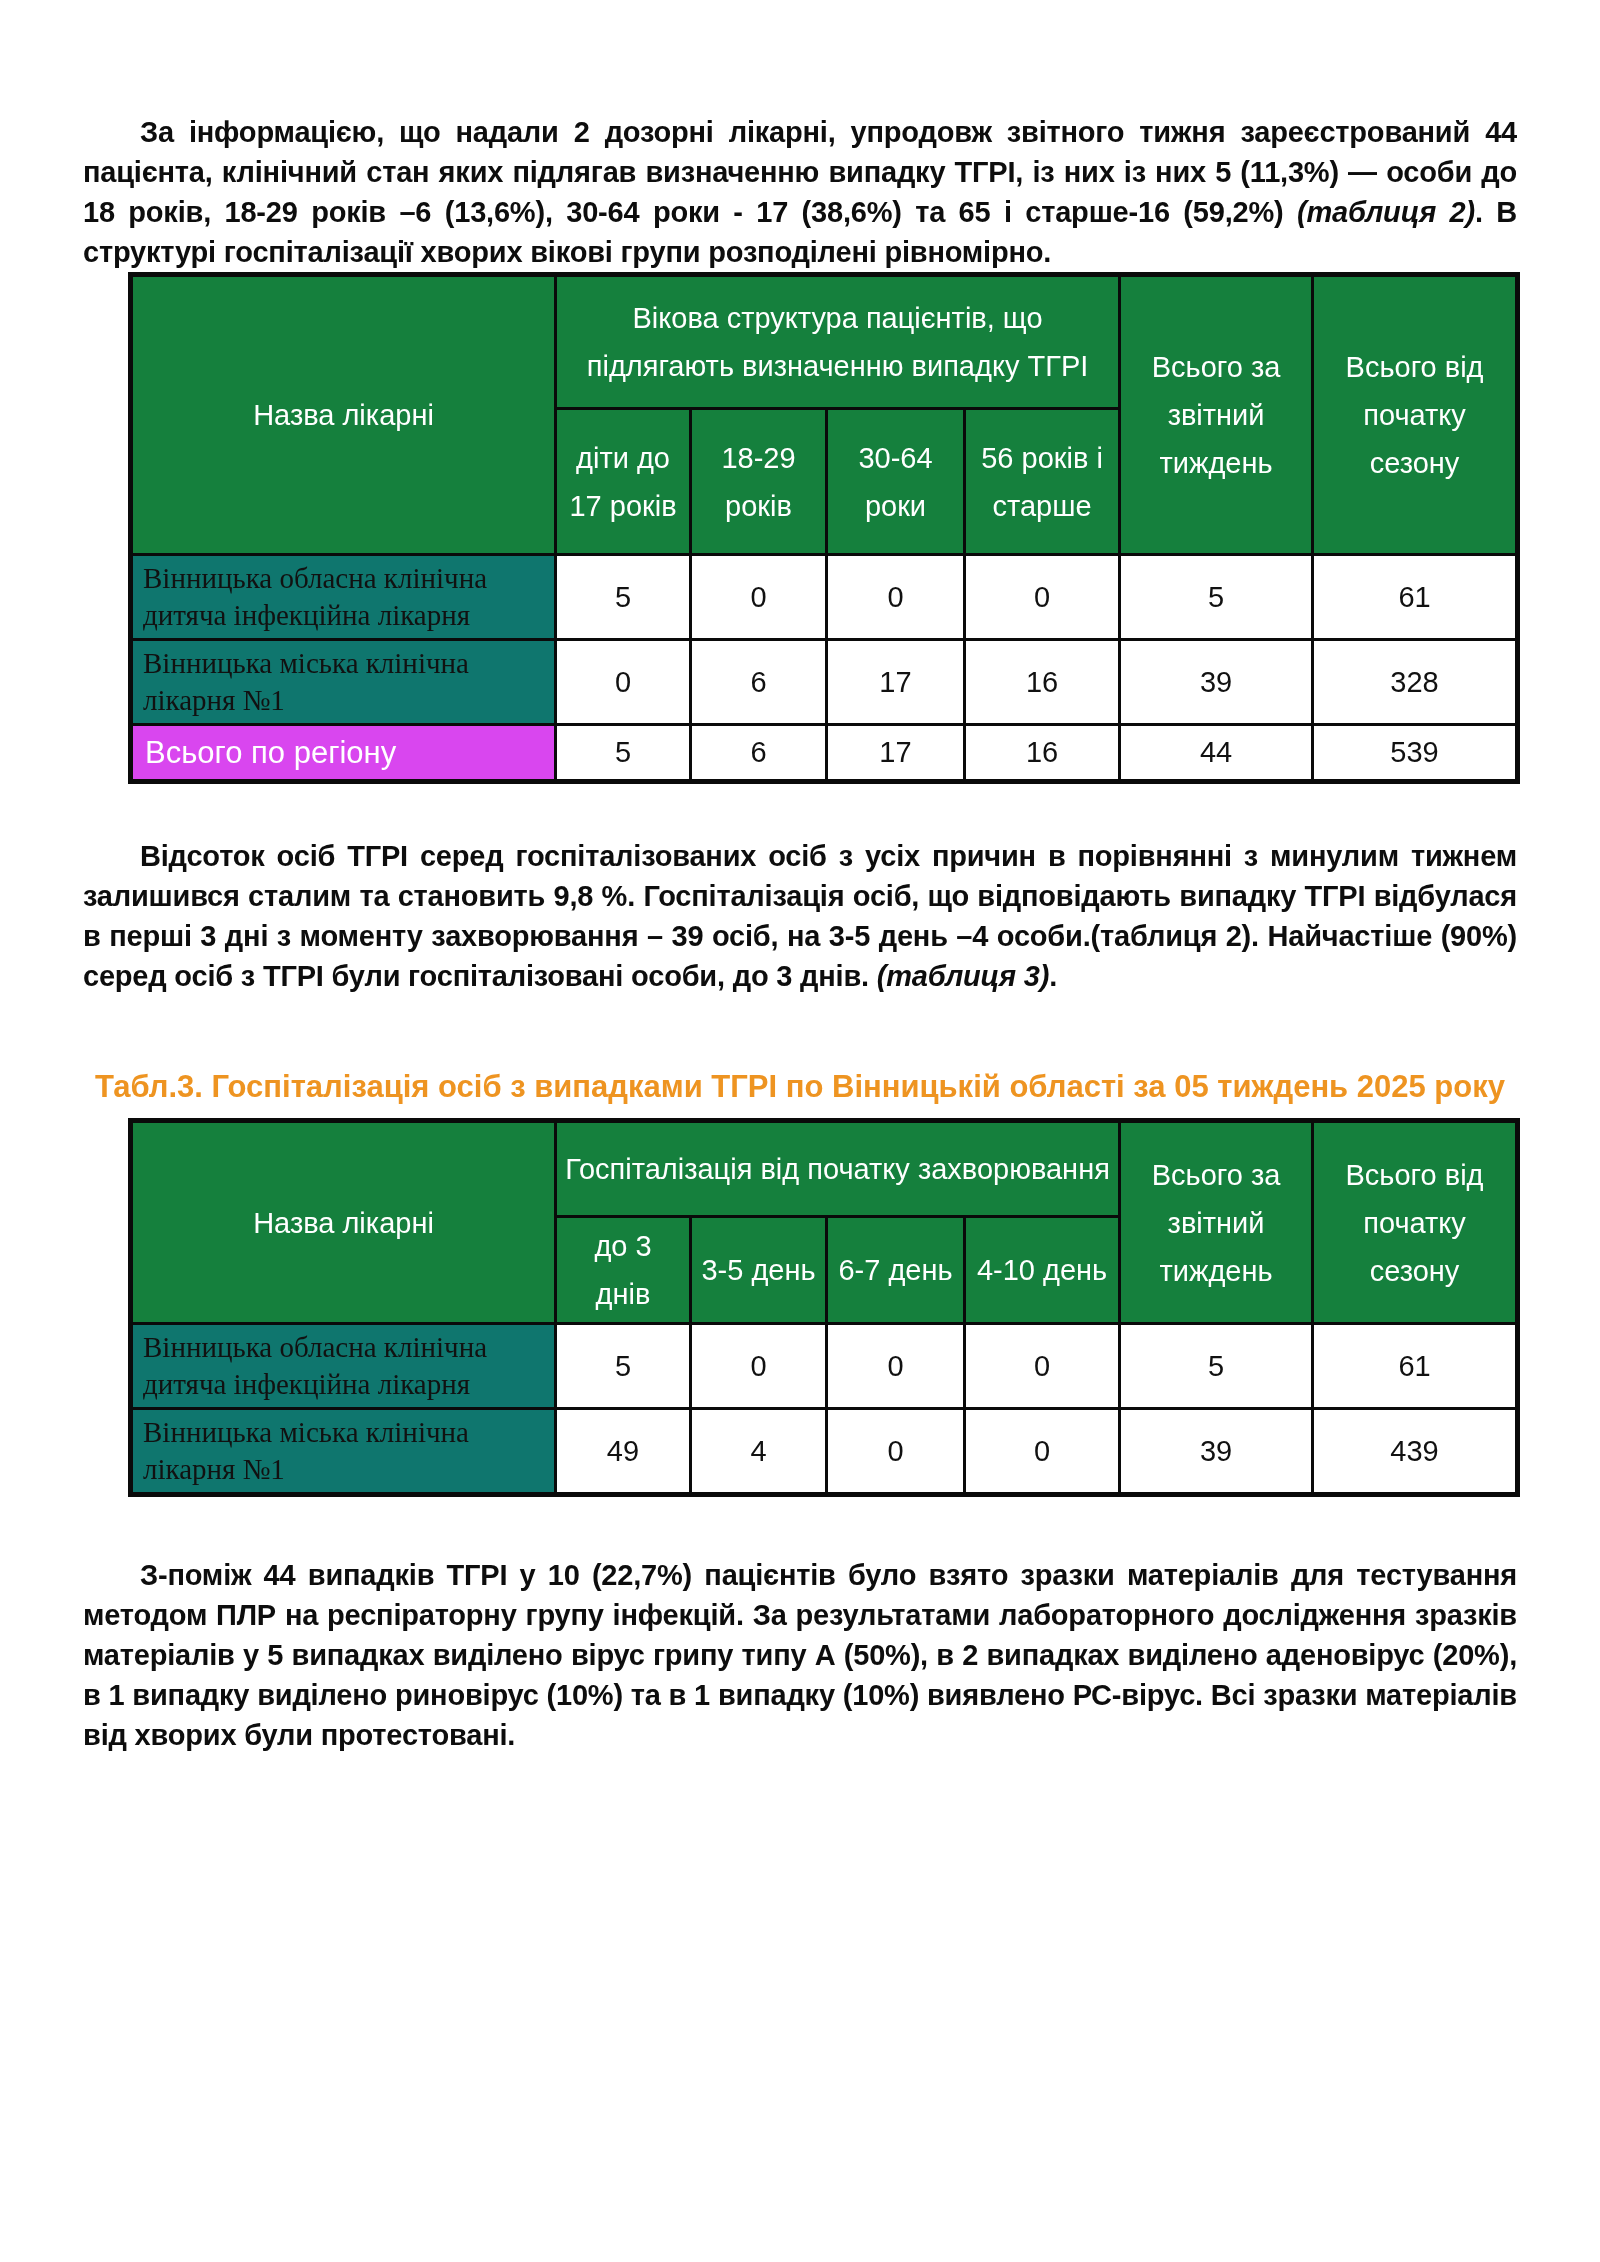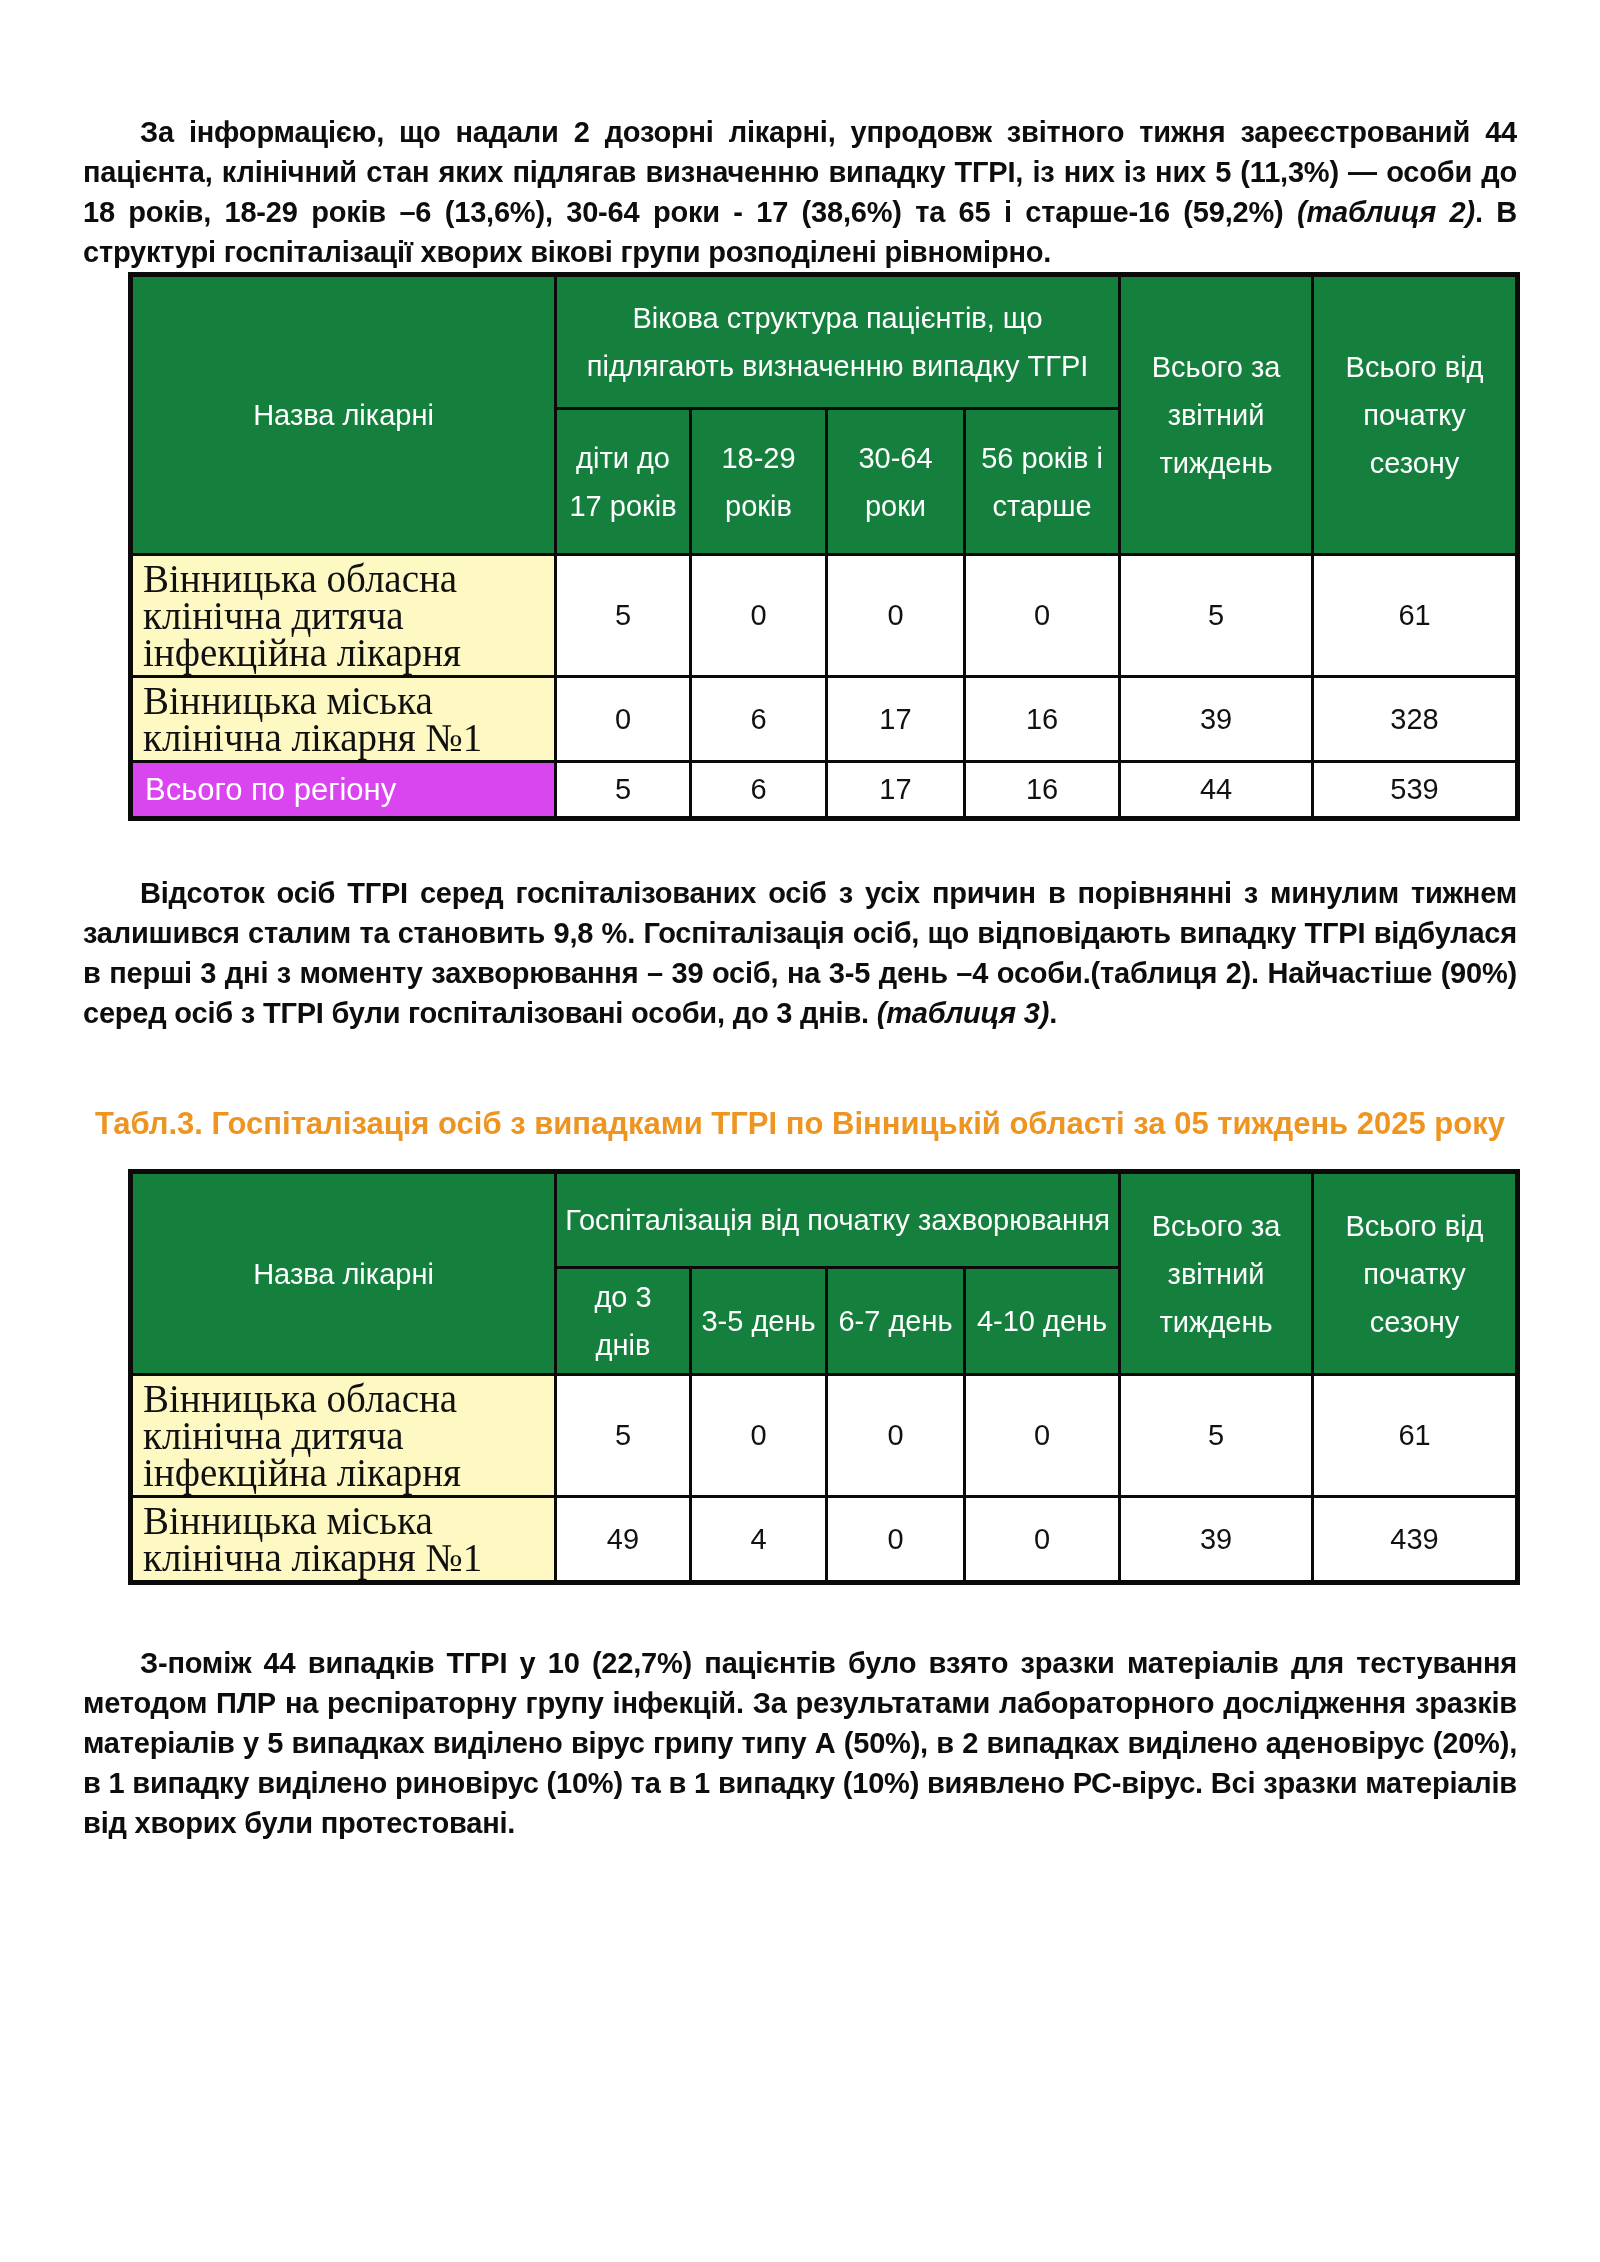--- a/index.html
+++ b/index.html
@@ -30,21 +30,21 @@
   }
   p.body-text .it { font-style: italic; }
   h2.table-title {
     font-size: 31px;
     line-height: 42px;
     font-weight: bold;
     color: #EE9421;
     text-align: center;
     margin: 46px 10px 42px 10px;
   }
-  h2.table-title.tight { margin-top: 70px; margin-bottom: 24px; }
+  h2.table-title.tight { margin-top: 70px; margin-bottom: 10px; }
 
   table.data-table {
     border-collapse: collapse;
     table-layout: fixed;
     width: 1387px;
     margin-left: 45px;
     border: 5px solid #0a0a0a;
   }
   table.data-table th,
   table.data-table td {
@@ -64,26 +64,26 @@
   }
   tr.group-row-t2 { height: 134px; }
   tr.sub-row-t2  { height: 146px; }
   tr.group-row-t3 { height: 96px; }
   tr.sub-row-t3  { height: 104px; }
   tr.body-row    { height: 76px; }
   tr.total-row   { height: 57px; }
 
   td.name-cell {
     font-family: "Liberation Serif", serif;
-    font-size: 39px;
+    font-size: 29px;
     line-height: 37px;
     text-align: left;
     vertical-align: middle;
     padding: 4px 8px 4px 10px;
-    background: #fef9c3;
+    background: #0f766e;
     color: #111111;
   }
   td.num-cell {
     font-size: 29px;
     text-align: center;
     vertical-align: middle;
     background: #ffffff;
     color: #111111;
     padding: 2px;
   }

